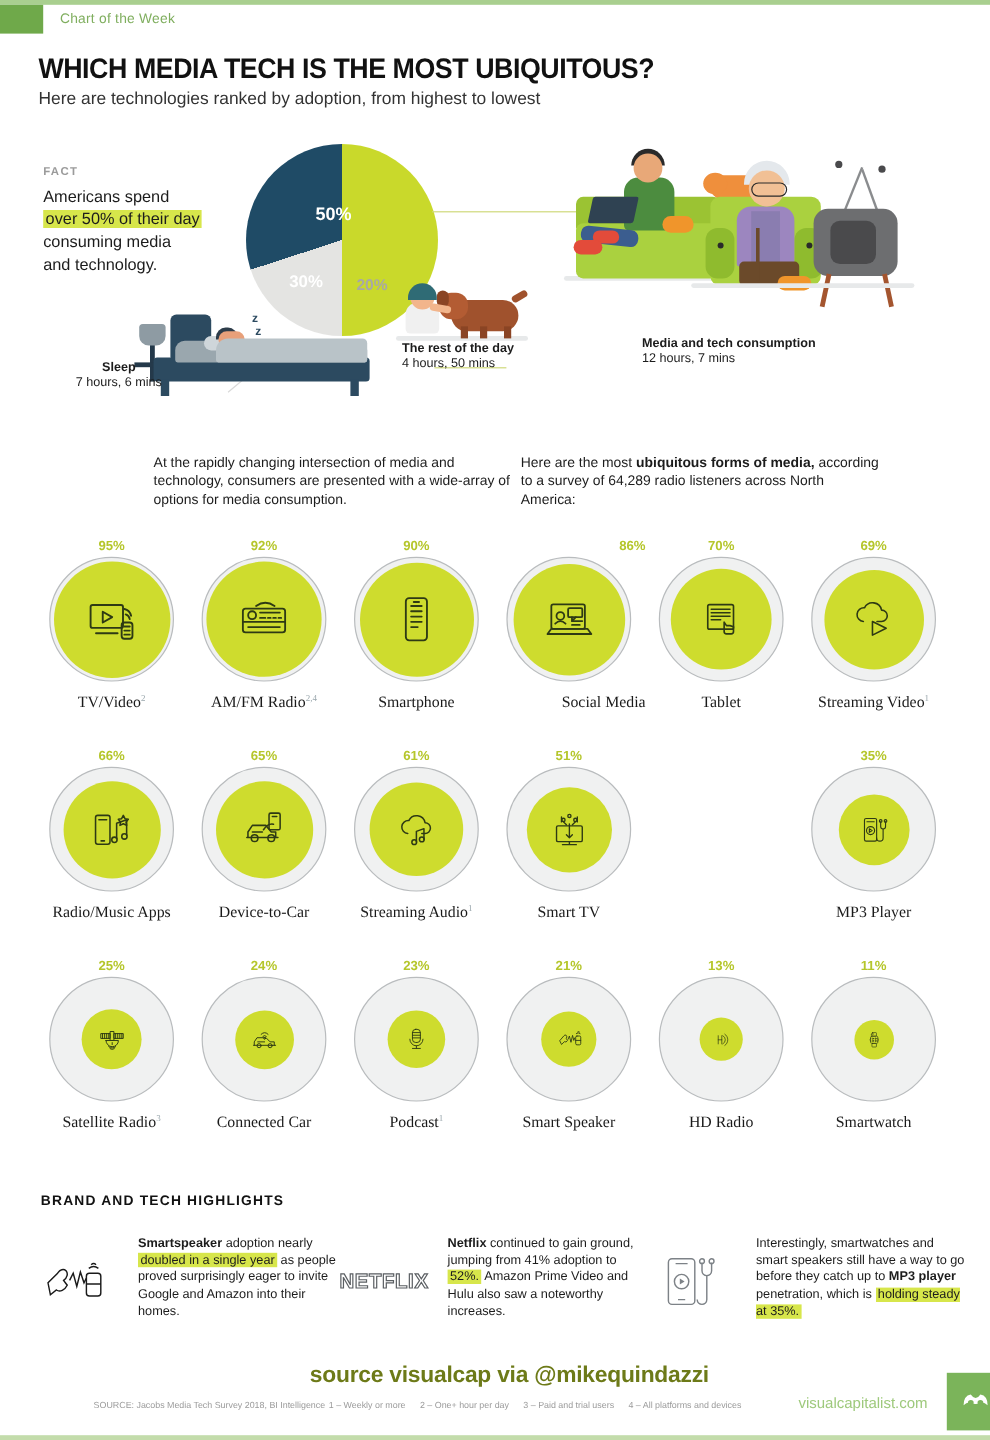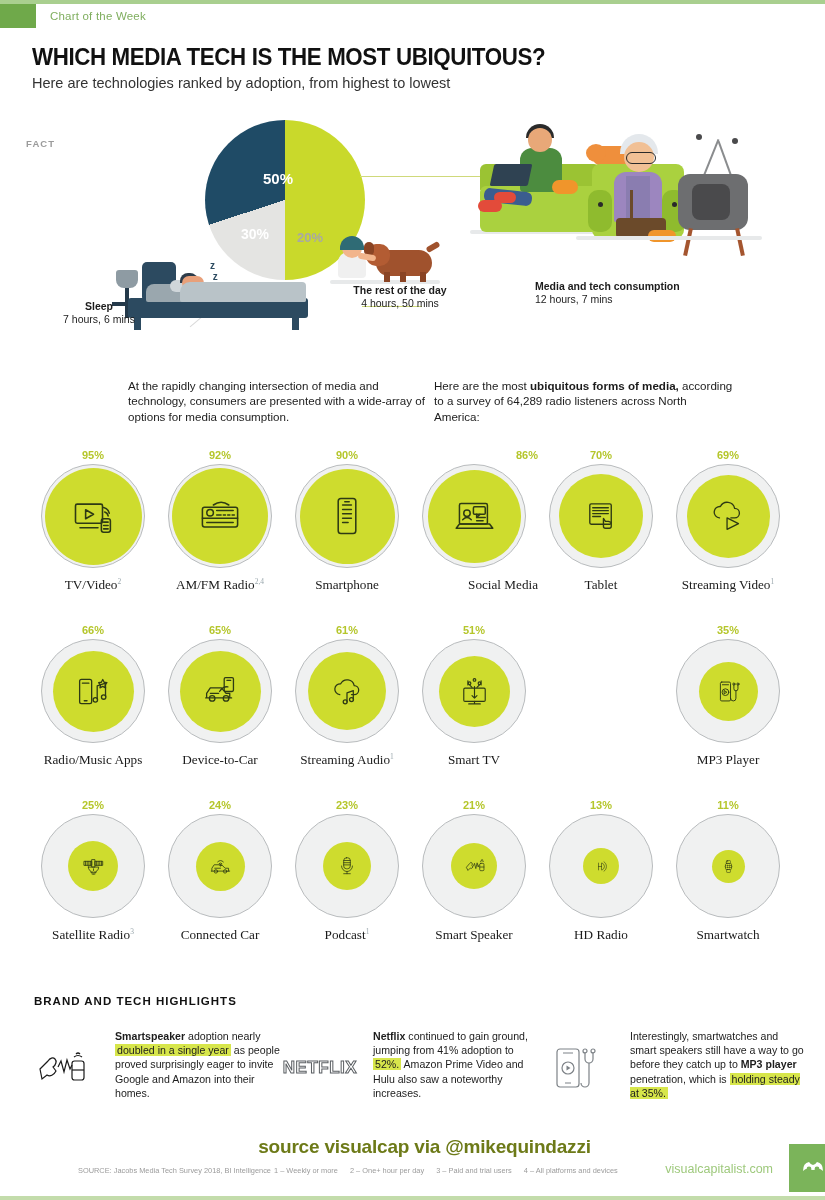--- a/index.html
+++ b/index.html
@@ -17,21 +17,21 @@
   .cotw-label{font-size:11.5px;color:#7fae5e;letter-spacing:.2px;margin-left:14px;}
 
   
   .headline{position:absolute;left:32px;top:44px;}
   .h1{font-family:"Liberation Sans", sans-serif;font-weight:bold;font-size:23.5px;
       letter-spacing:-.4px;color:#111;transform:scaleX(.95);transform-origin:left center;}
   .h2{font-size:14.5px;color:#333;margin-top:4px;font-weight:normal;}
 
   
   .hero{position:absolute;left:0;top:108px;width:825px;height:262px;}
-  .fact{position:absolute;left:26px;top:30px;width:180px;}
+  .fact{position:absolute;left:36px;top:30px;width:180px;}
   .fact-kicker{font-size:9.5px;letter-spacing:1.1px;color:#9b9b9b;font-weight:bold;margin-bottom:5px;}
   .fact-line{font-size:13.6px;line-height:19px;color:#1c1c1c;}
   .hl{background:#d7e64b;padding:0 2px;}
 
   
   .pie-wrap{position:absolute;left:205px;top:12px;width:160px;height:160px;}
   .pie{width:160px;height:160px;border-radius:50%;
        background:conic-gradient(from 0deg,
          #c9d92b 0deg 180deg,
          #e4e4e2 180deg 252deg,
@@ -43,21 +43,21 @@
   .leader{position:absolute;background:#d9d9d9;}
   .leader.l1{left:187px;top:210px;width:26px;height:1px;transform:rotate(-40deg);}
   .leader.l2{left:362px;top:198px;width:60px;height:1px;background:#cfd97a;}
   .leader.l3{left:360px;top:68px;width:150px;height:1px;background:#cfd97a;}
 
   
   .ill{position:absolute;}
   .cap{position:absolute;font-size:10.5px;line-height:13px;color:#1c1c1c;}
   .cap b{font-size:10.5px;}
   .cap-sleep{left:44px;top:192px;text-align:center;width:110px;}
-  .cap-rest{left:335px;top:176px;width:130px;text-align:center;}
+  .cap-rest{left:335px;top:176px;width:130px;}
   .cap-media{left:535px;top:172px;width:200px;}
 
   
   .bed{left:120px;top:148px;width:195px;height:75px;}
   .bed .frame{position:absolute;left:8px;top:42px;width:180px;height:20px;background:#2c4a60;border-radius:3px;}
   .bed .mattress{position:absolute;left:26px;top:28px;width:160px;height:18px;background:#9aa7ae;border-radius:8px 8px 2px 2px;}
   .bed .blanket{position:absolute;left:60px;top:26px;width:126px;height:20px;background:#b9c3c8;border-radius:10px 4px 2px 2px;}
   .bed .head{position:absolute;left:22px;top:6px;width:34px;height:40px;background:#2c4a60;border-radius:5px;}
   .bed .pillow{position:absolute;left:50px;top:24px;width:30px;height:12px;background:#cfd6da;border-radius:6px;}
   .bed .person{position:absolute;left:62px;top:20px;width:22px;height:14px;background:#e8a07a;border-radius:8px;}
@@ -180,20 +180,26 @@
 
   <div class="headline">
     <div class="h1">WHICH MEDIA TECH IS THE MOST UBIQUITOUS?</div>
     <div class="h2">Here are technologies ranked by adoption, from highest to lowest</div>
   </div>
 
   <div class="hero">
 
     <div class="fact">
       <div class="fact-kicker">FACT</div>
+      <div class="fact-line">
+        <span>Americans spend</span><br>
+        <span class="hl">over 50% of their day</span><br>
+        <span>consuming media</span><br>
+        <span>and technology.</span>
+      </div>
     </div>
 
     <div class="pie-wrap">
       <div class="pie"></div>
       <div class="pie-lab pie-50">50%</div>
       <div class="pie-lab pie-30">30%</div>
       <div class="pie-lab pie-20">20%</div>
     </div>
     <div class="leader l1"></div>
     <div class="leader l2"></div>

